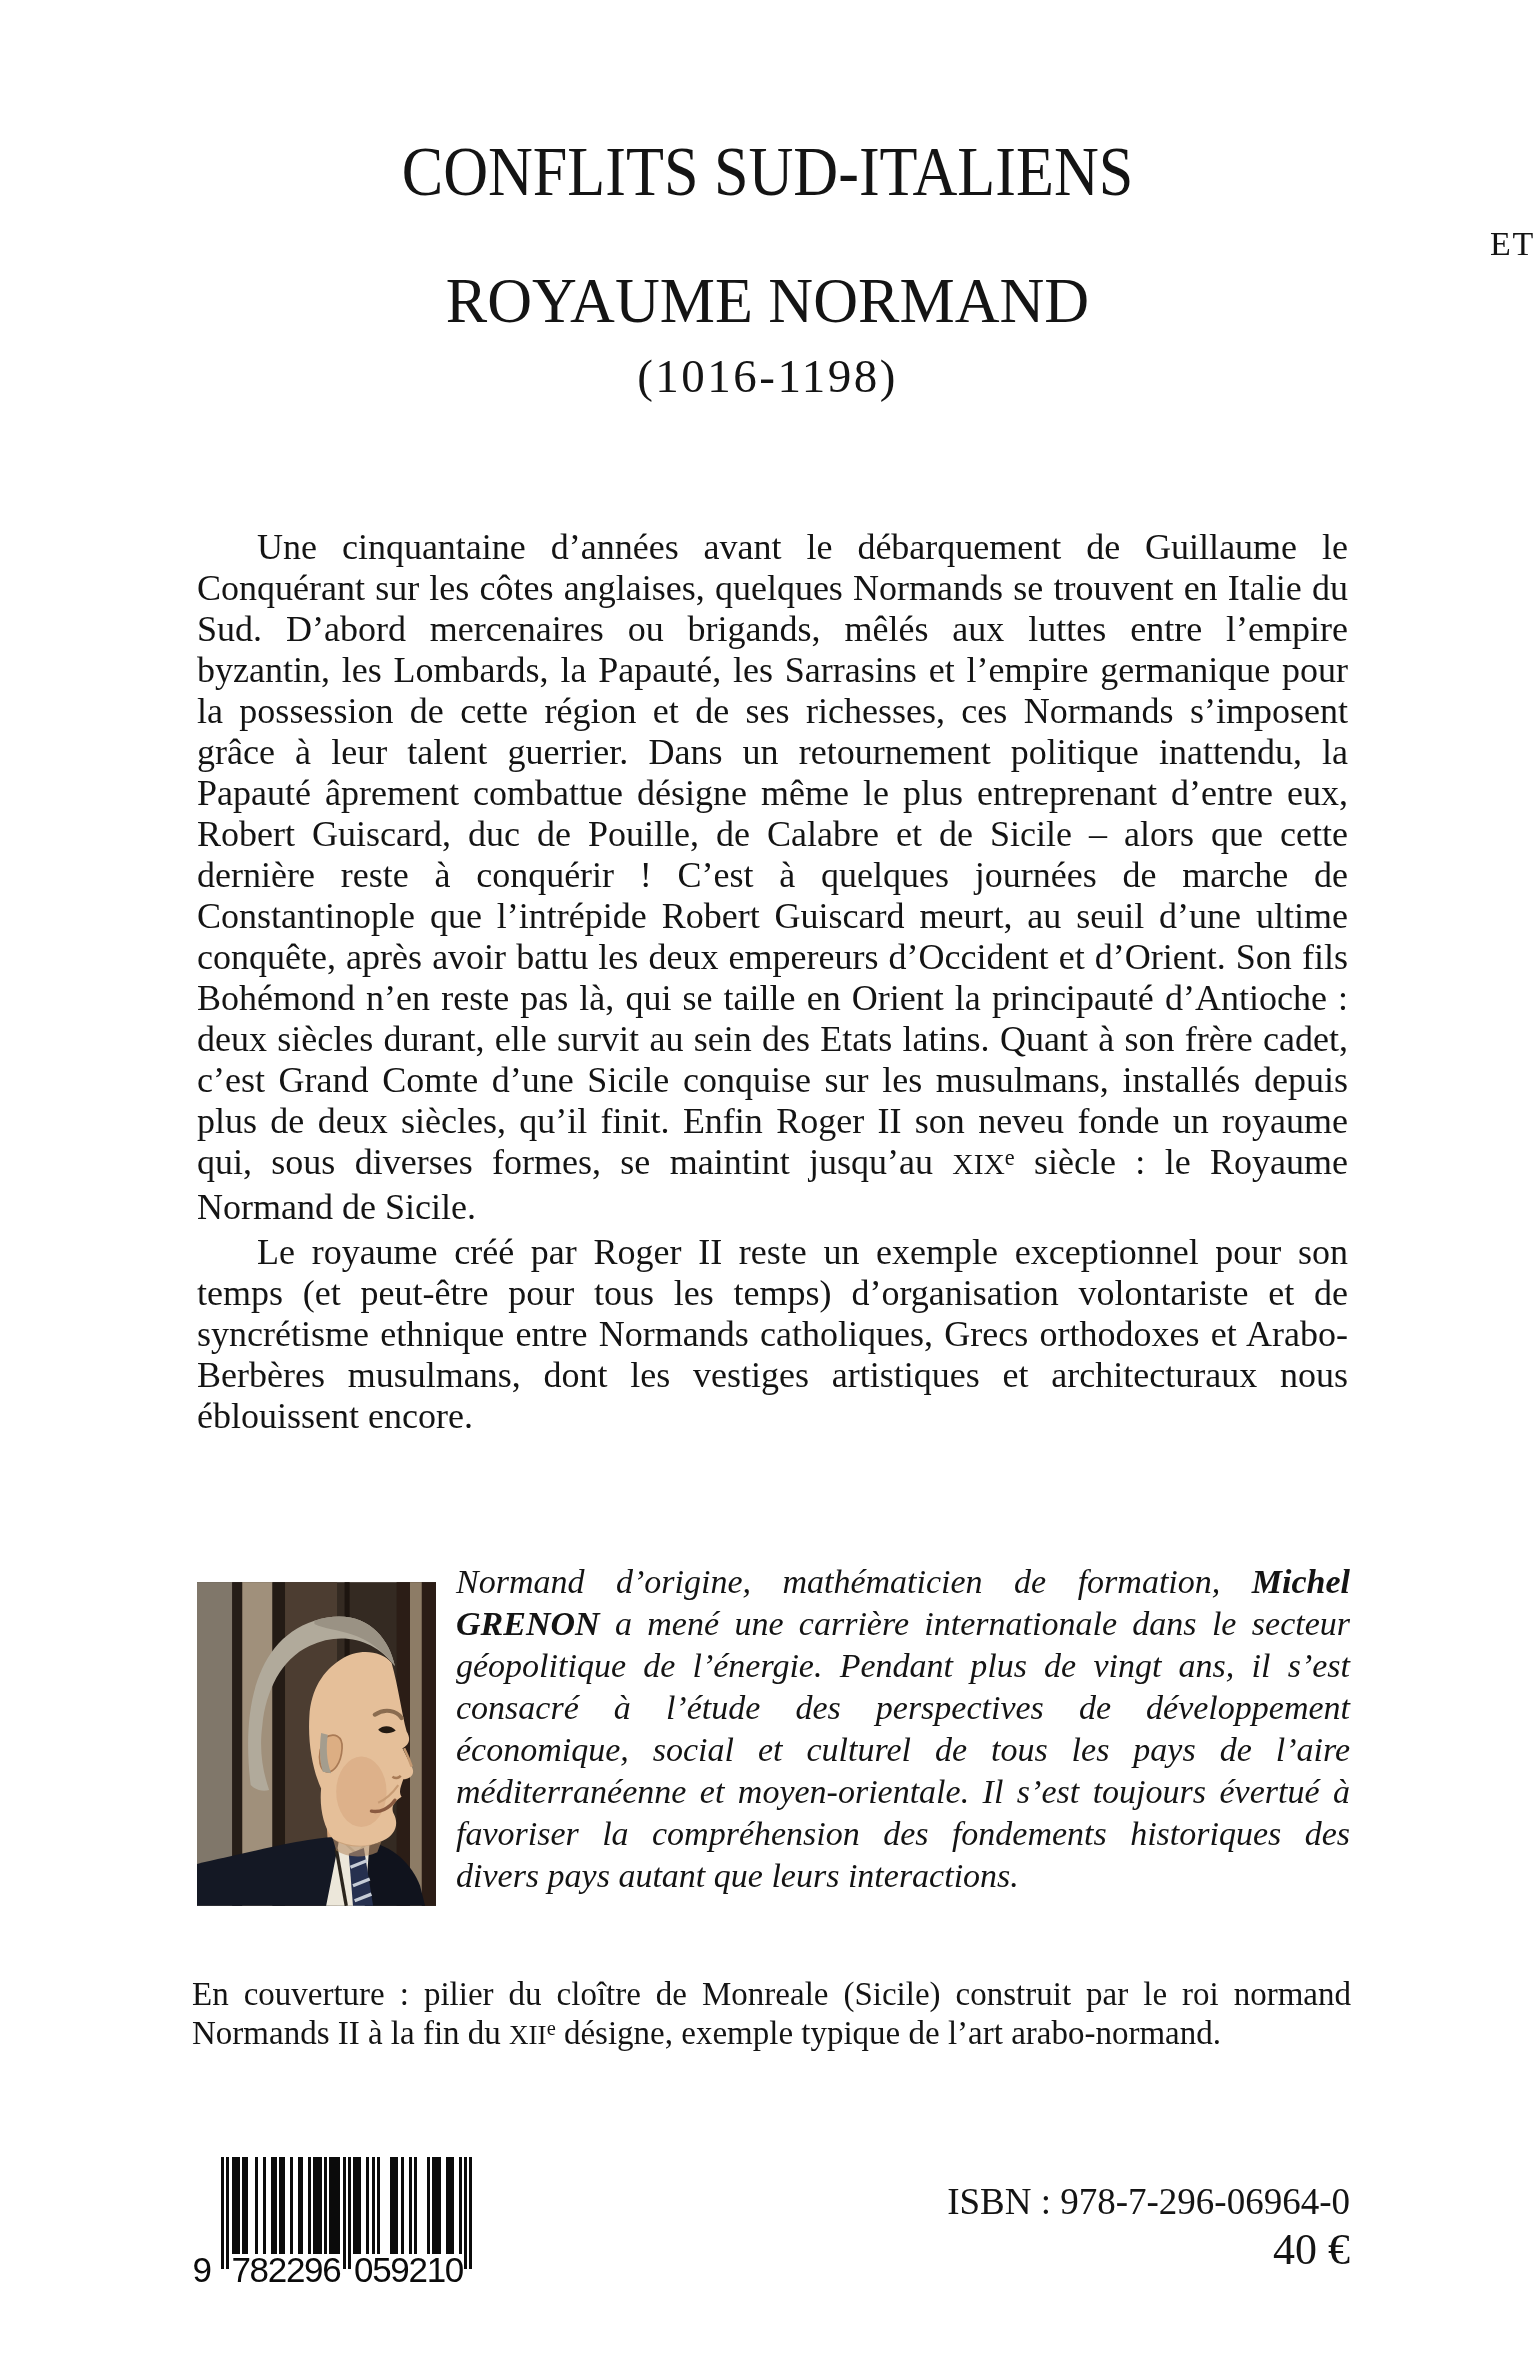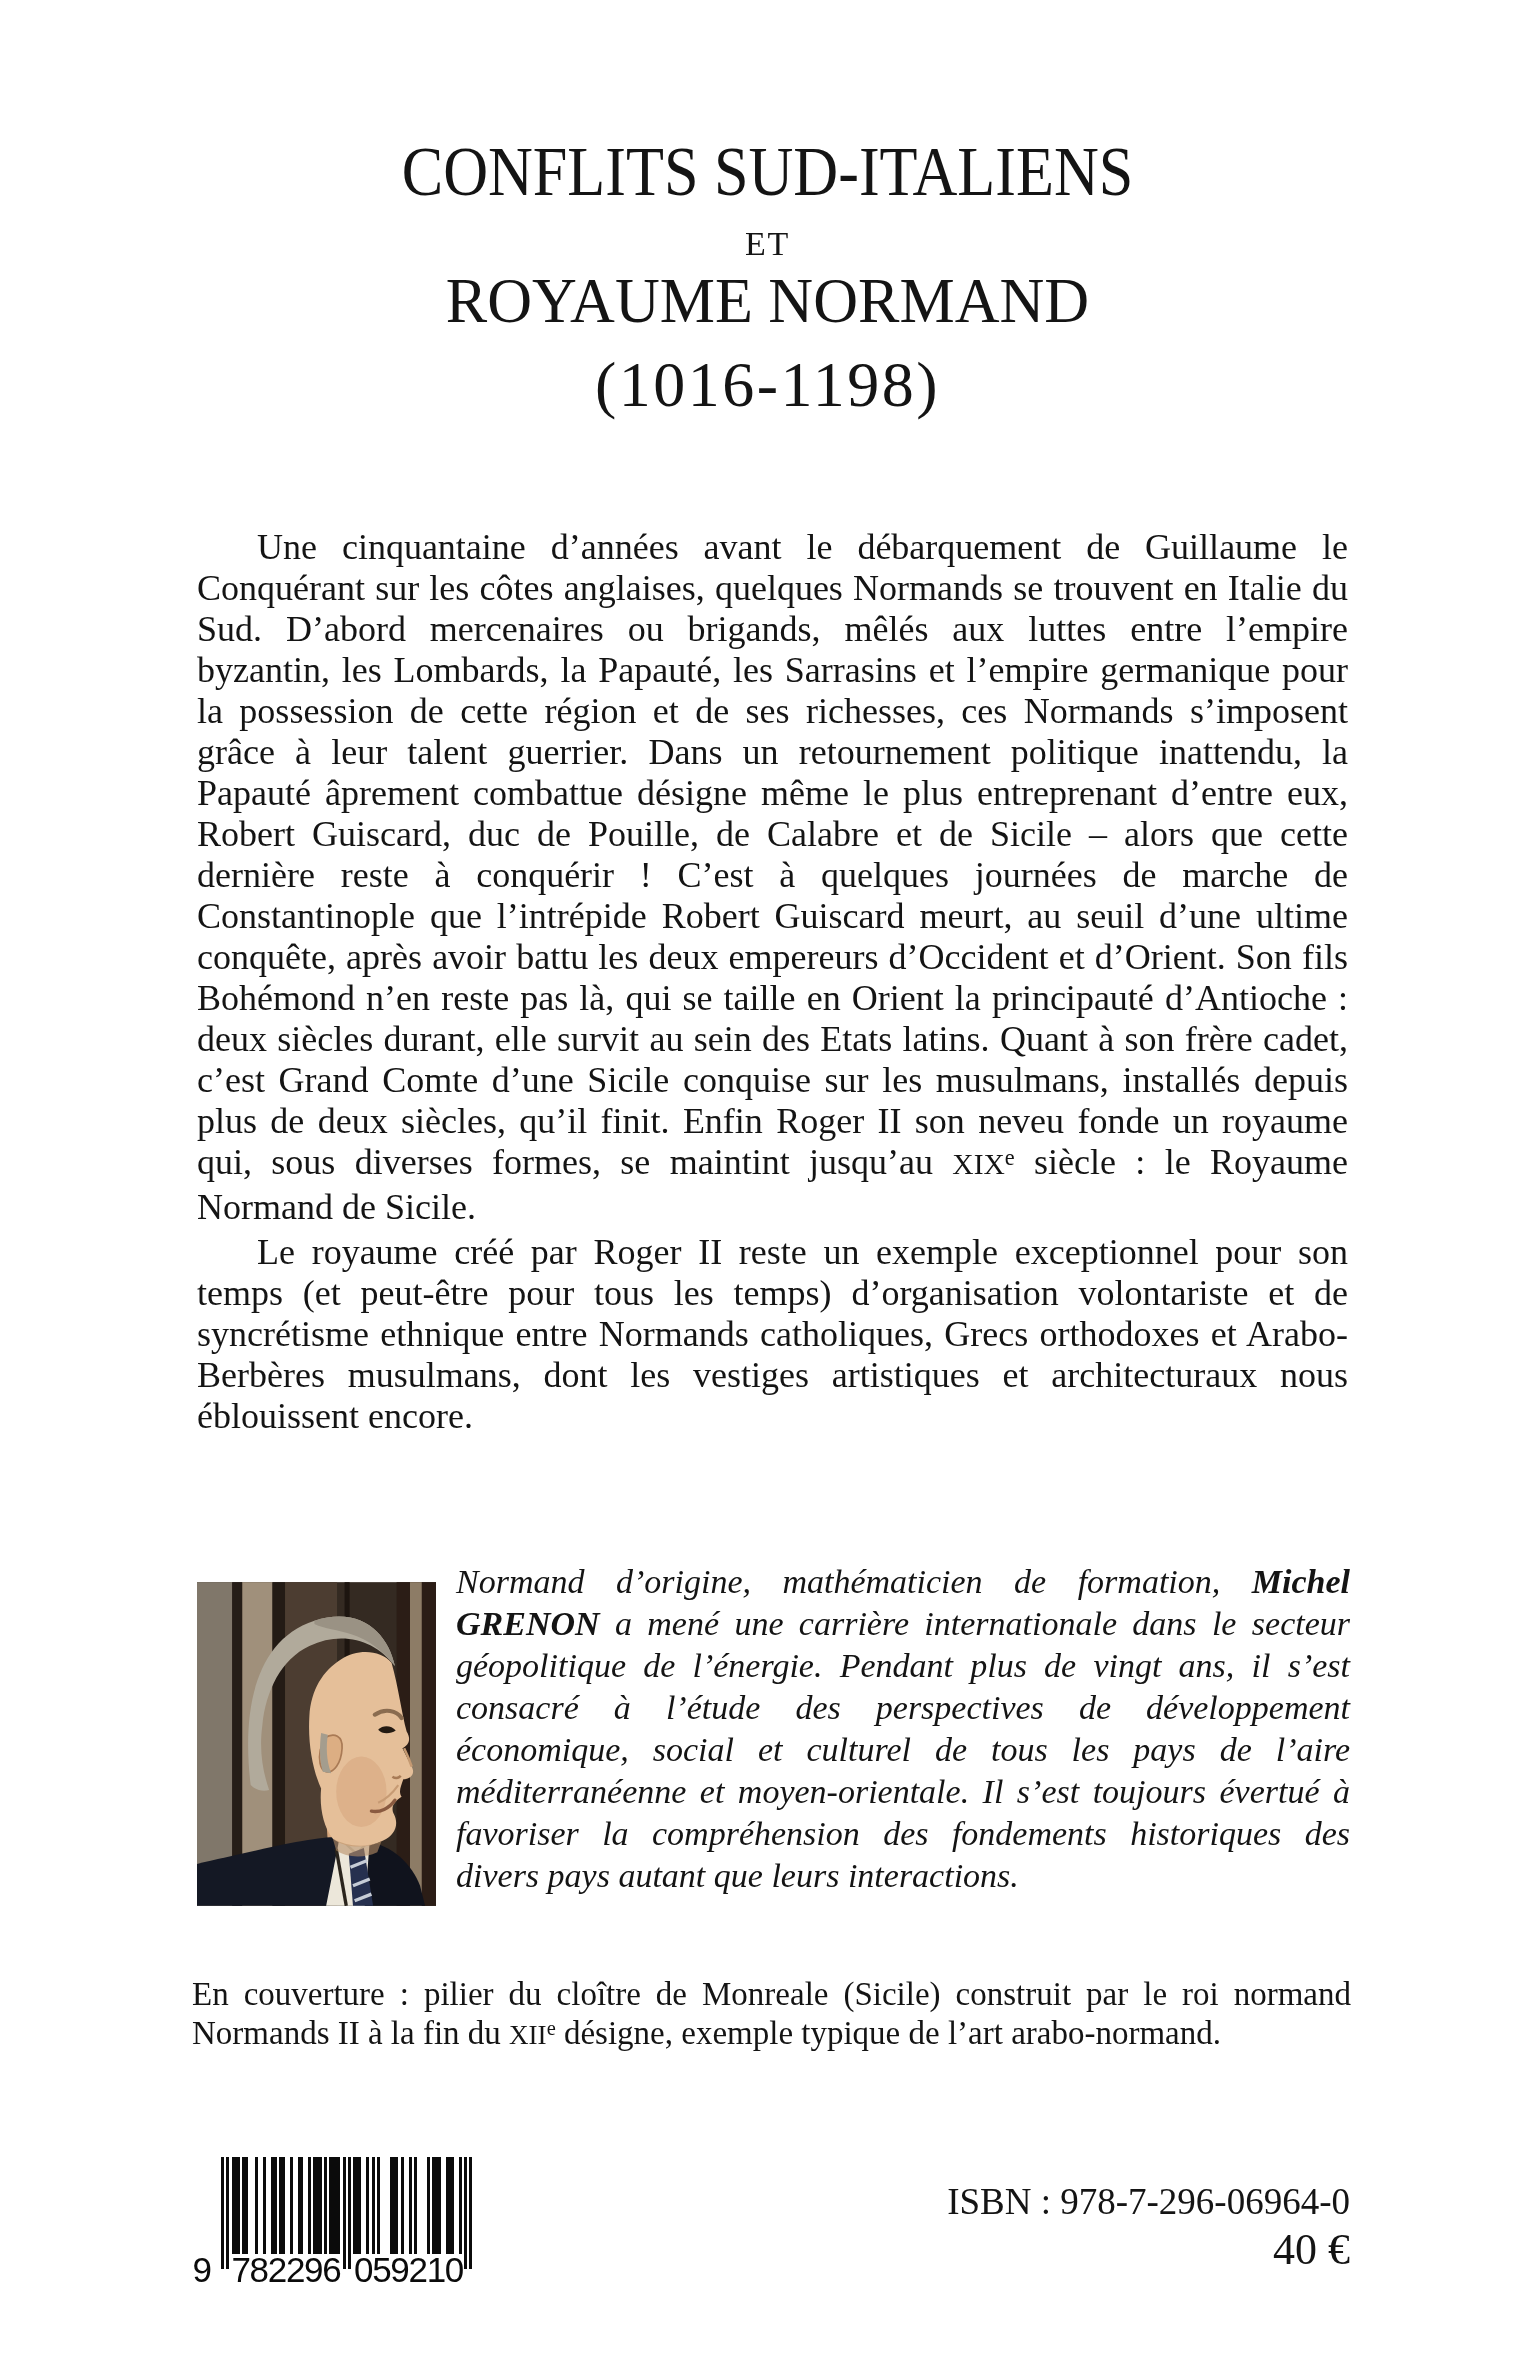--- a/index.html
+++ b/index.html
@@ -8,23 +8,23 @@
     width:1535px;height:2377px;
     margin:0 auto;
     background:#ffffff;
     color:#141414;
     font-family:"Liberation Serif","DejaVu Serif",serif;
     overflow:hidden;
   }
   
   .title-line{position:absolute;left:0;width:100%;text-align:center;line-height:1;white-space:nowrap;}
   .t1{top:138px;font-size:69px;transform:scaleX(.90);}
-  .t-et{top:227px;font-size:34px;letter-spacing:1.7px;}
+  .t-et{top:227px;font-size:34px;letter-spacing:1.7px;text-align:right;}
   .t2{top:269px;font-size:64px;transform:scaleX(.97);}
-  .t3{top:353px;font-size:64px;letter-spacing:2.5px;}
+  .t3{top:353px;font-size:47px;letter-spacing:2.5px;}
   
   .synopsis{position:absolute;top:523px;left:193px;width:1159px;
     font-size:36px;line-height:41px;text-align:justify;}
   .synopsis p{margin:4px;text-indent:60px;}
   .roman{font-size:.82em;}
   .ord{font-size:.62em;position:relative;top:-.42em;}
   
   .bio-row{position:absolute;top:1561px;left:197px;width:1170px;display:flex;align-items:flex-start;}
   .photo{width:239px;height:324px;flex:none;margin-top:21px;display:block;}
   .bio{margin:0 0 0 20px;width:894px;font-style:italic;

